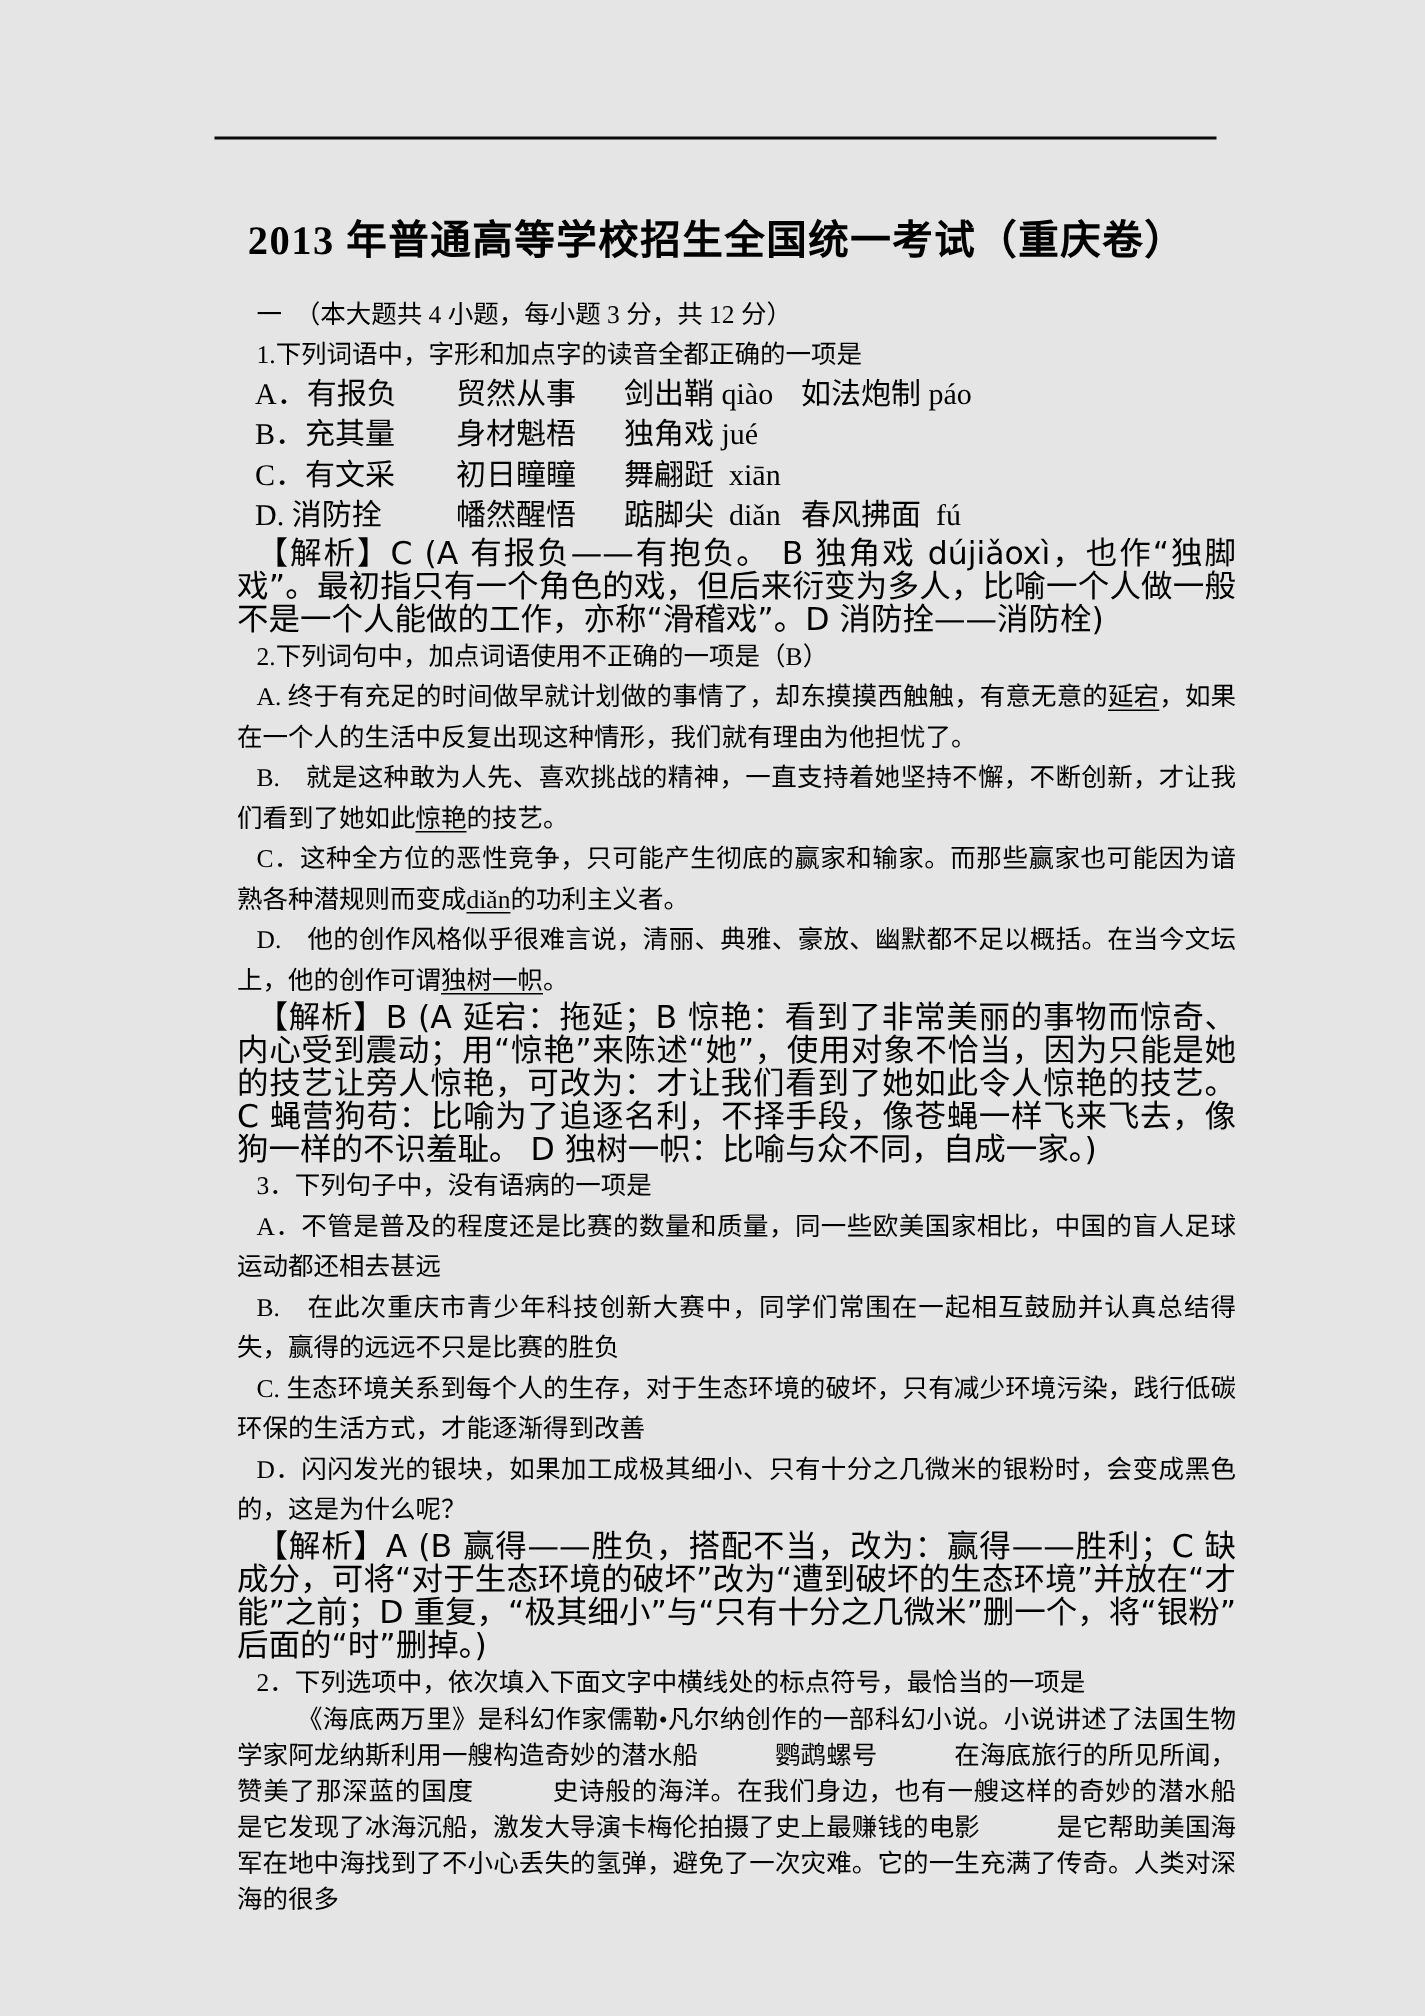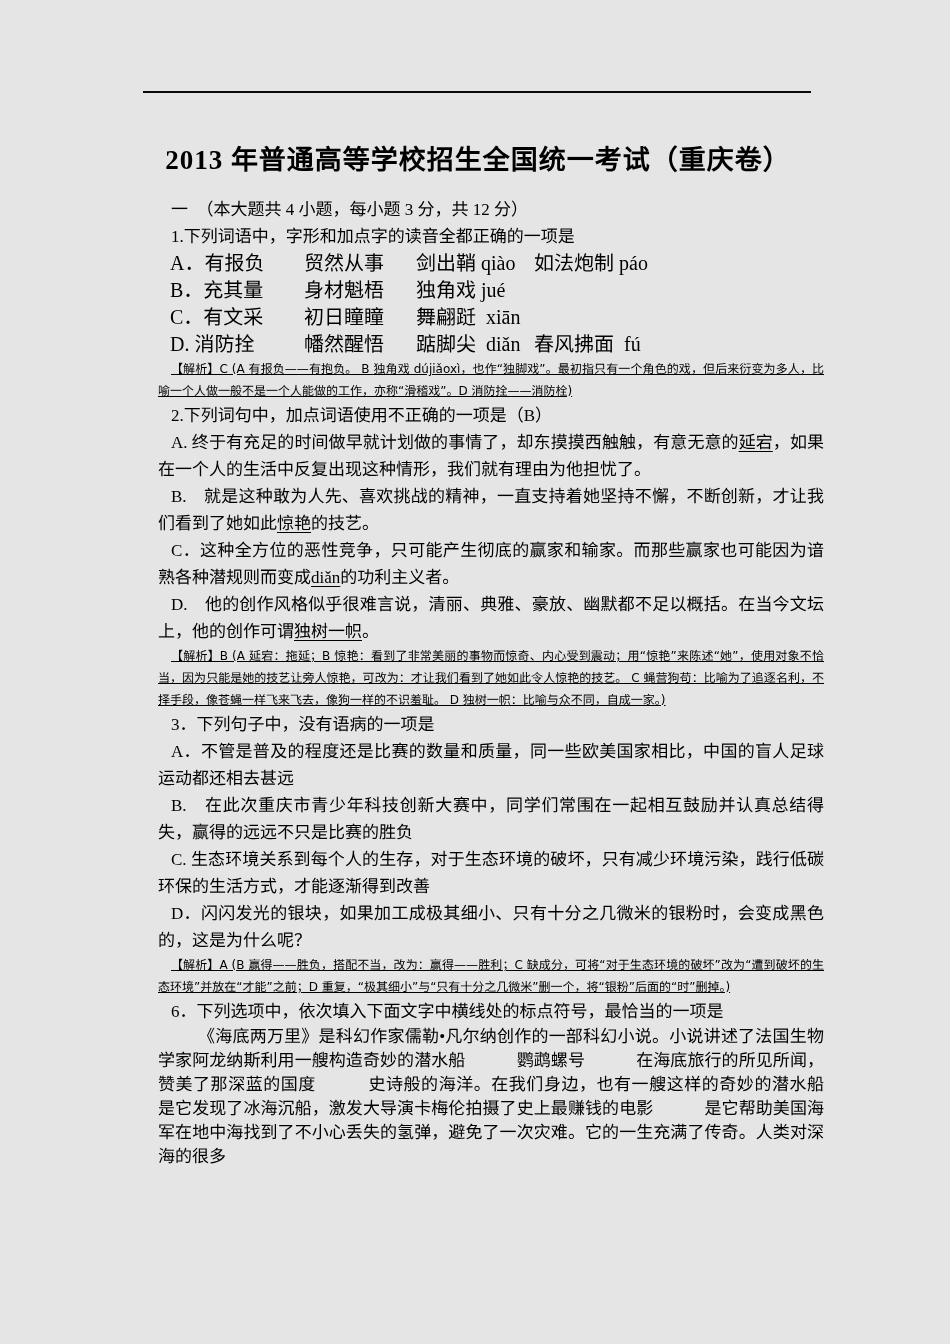--- a/index.html
+++ b/index.html
@@ -5,21 +5,21 @@
   html,body{margin:0;padding:0;background:#ffffff;}
   body{width:950px;height:1344px;font-family:"Liberation Serif","DejaVu Serif",serif;color:#000;}
   .page{position:relative;width:950px;height:1344px;background:#e5e5e5;overflow:hidden;}
   .header-rule{position:absolute;top:91px;left:143px;width:668px;border-top:2px solid #0a0a0a;}
   .title{position:absolute;top:138px;left:145px;width:666px;margin:0;text-align:center;
          font-size:27px;font-weight:bold;letter-spacing:1px;
          font-family:"Liberation Serif","DejaVu Serif",serif;}
   .content{position:absolute;top:196px;left:158px;width:666px;}
   .para{margin:0;font-size:17px;line-height:27px;text-align:justify;text-indent:13px;
         font-family:"Liberation Serif","DejaVu Serif",serif;}
-  .para.analysis{font-family:"DejaVu Sans","Liberation Sans",sans-serif;line-height:22px;font-size:12px;text-decoration:underline;}
+  .para.analysis{font-family:"DejaVu Sans","Liberation Sans",sans-serif;line-height:22px;font-size:21px;}
   .para.passage{text-indent:40px;line-height:24px;}
   .opts{display:grid;grid-template-columns:134px 112px 118px auto;padding-left:12px;
         font-size:20px;line-height:27px;}
   .opts .cell{white-space:pre;}
   .u{text-decoration:underline;text-underline-offset:3px;}
 </style>
 </head>
 <body>
 
 <div class="page">
@@ -56,16 +56,16 @@
       <p class="para"><span>B.　就是这种敢为人先、喜欢挑战的精神，一直支持着她坚持不懈，不断创新，才让我们看到了她如此</span><span class="u">惊艳</span><span>的技艺。</span></p>
       <p class="para"><span>C．这种全方位的恶性竞争，只可能产生彻底的赢家和输家。而那些赢家也可能因为谙熟各种潜规则而变成</span><span class="u">diǎn</span><span>的功利主义者。</span></p>
       <p class="para"><span>D.　他的创作风格似乎很难言说，清丽、典雅、豪放、幽默都不足以概括。在当今文坛上，他的创作可谓</span><span class="u">独树一帜</span><span>。</span></p>
       <p class="para analysis"><span>【解析】B (A 延宕：拖延；B 惊艳：看到了非常美丽的事物而惊奇、内心受到震动；用“惊艳”来陈述“她”，使用对象不恰当，因为只能是她的技艺让旁人惊艳，可改为：才让我们看到了她如此令人惊艳的技艺。 C 蝇营狗苟：比喻为了追逐名利，不择手段，像苍蝇一样飞来飞去，像狗一样的不识羞耻。 D 独树一帜：比喻与众不同，自成一家。)</span></p>
       <p class="para"><span>3．下列句子中，没有语病的一项是</span></p>
       <p class="para"><span>A．不管是普及的程度还是比赛的数量和质量，同一些欧美国家相比，中国的盲人足球运动都还相去甚远</span></p>
       <p class="para"><span>B.　在此次重庆市青少年科技创新大赛中，同学们常围在一起相互鼓励并认真总结得失，赢得的远远不只是比赛的胜负</span></p>
       <p class="para"><span>C. 生态环境关系到每个人的生存，对于生态环境的破坏，只有减少环境污染，践行低碳环保的生活方式，才能逐渐得到改善</span></p>
       <p class="para"><span>D．闪闪发光的银块，如果加工成极其细小、只有十分之几微米的银粉时，会变成黑色的，这是为什么呢？</span></p>
       <p class="para analysis"><span>【解析】A (B 赢得——胜负，搭配不当，改为：赢得——胜利；C 缺成分，可将“对于生态环境的破坏”改为“遭到破坏的生态环境”并放在“才能”之前；D 重复，“极其细小”与“只有十分之几微米”删一个，将“银粉”后面的“时”删掉。)</span></p>
-      <p class="para"><span>6．下列选项中，依次填入下面文字中横线处的标点符号，最恰当的一项是</span></p>
+      <p class="para"><span>2．下列选项中，依次填入下面文字中横线处的标点符号，最恰当的一项是</span></p>
       <p class="para passage"><span>《海底两万里》是科幻作家儒勒•凡尔纳创作的一部科幻小说。小说讲述了法国生物学家阿龙纳斯利用一艘构造奇妙的潜水船　　　鹦鹉螺号　　　在海底旅行的所见所闻，赞美了那深蓝的国度　　　史诗般的海洋。在我们身边，也有一艘这样的奇妙的潜水船　　是它发现了冰海沉船，激发大导演卡梅伦拍摄了史上最赚钱的电影　　　是它帮助美国海军在地中海找到了不小心丢失的氢弹，避免了一次灾难。它的一生充满了传奇。人类对深海的很多</span></p>
     </div>
 </div>
 
 </body></html>

